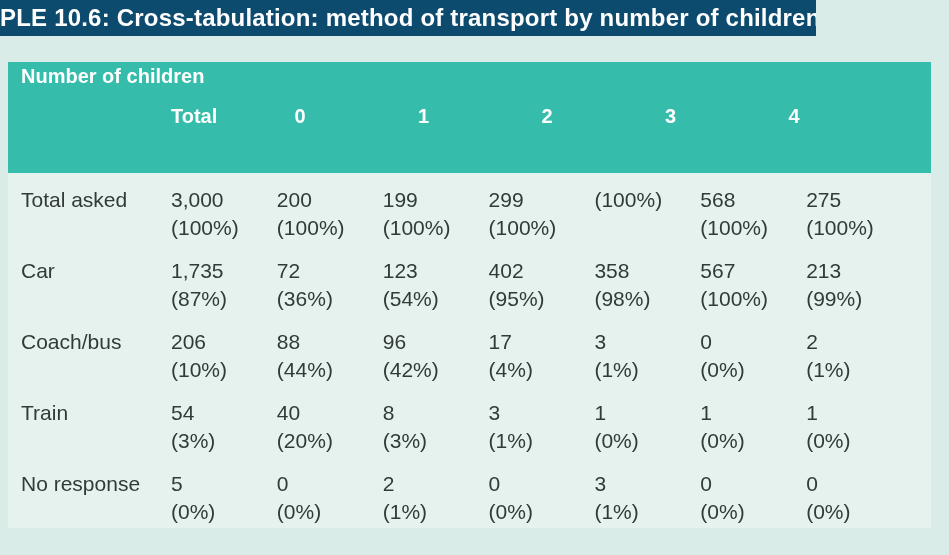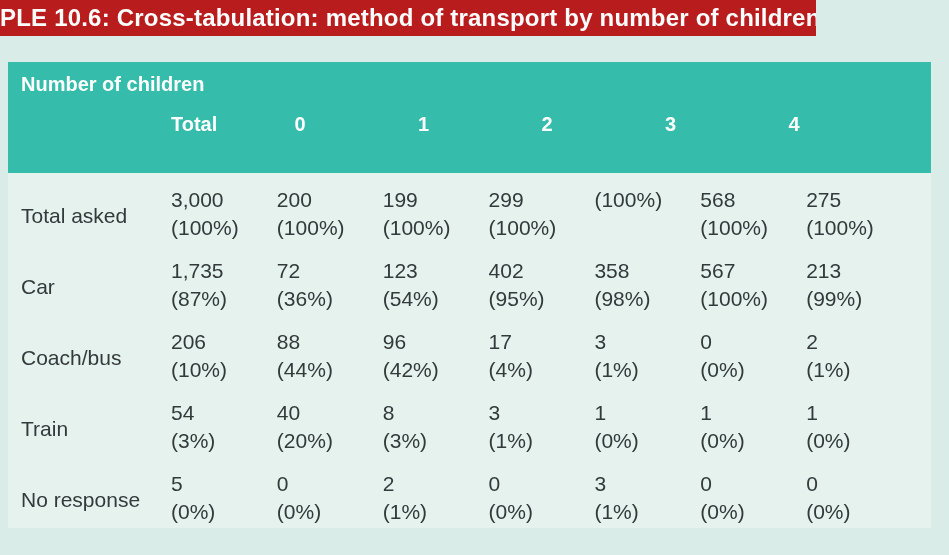--- a/index.html
+++ b/index.html
@@ -14,21 +14,21 @@
     background: #d9ece8;
     overflow: hidden;
   }
   
   .title-bar {
     position: absolute;
     top: 0;
     left: 0;
     width: 816px;
     height: 36px;
-    background: #b91c1c;
+    background: #0c4a6e;
     color: #ffffff;
     font-size: 24px;
     font-weight: bold;
     line-height: 36px;
     white-space: nowrap;
     overflow: hidden;
     letter-spacing: 0.2px;
   }
   
   .crosstab {
@@ -39,38 +39,37 @@
     height: 466px;
     background: #e6f2ee;
     color: #323a3a;
     box-sizing: border-box;
   }
   .crosstab-head {
     background: #35bcab;
     color: #ffffff;
     height: 111px;
     box-sizing: border-box;
-    padding: 10px 19px 0 13px;
+    padding: 2px 19px 0 13px;
   }
   .group-header {
     font-size: 20px;
     font-weight: bold;
     line-height: 24px;
   }
   .col-row {
     display: flex;
     margin-top: 15px;
     font-size: 20px;
     font-weight: bold;
     line-height: 27px;
   }
   .label-col {
     width: 150px;
     flex: 0 0 150px;
-    margin-top: 16px;
   }
   .val-col {
     flex: 1 1 0;
   }
   .crosstab-body {
     padding: 2px 19px 0 13px;
   }
   .data-row {
     display: flex;
     height: 71px;

